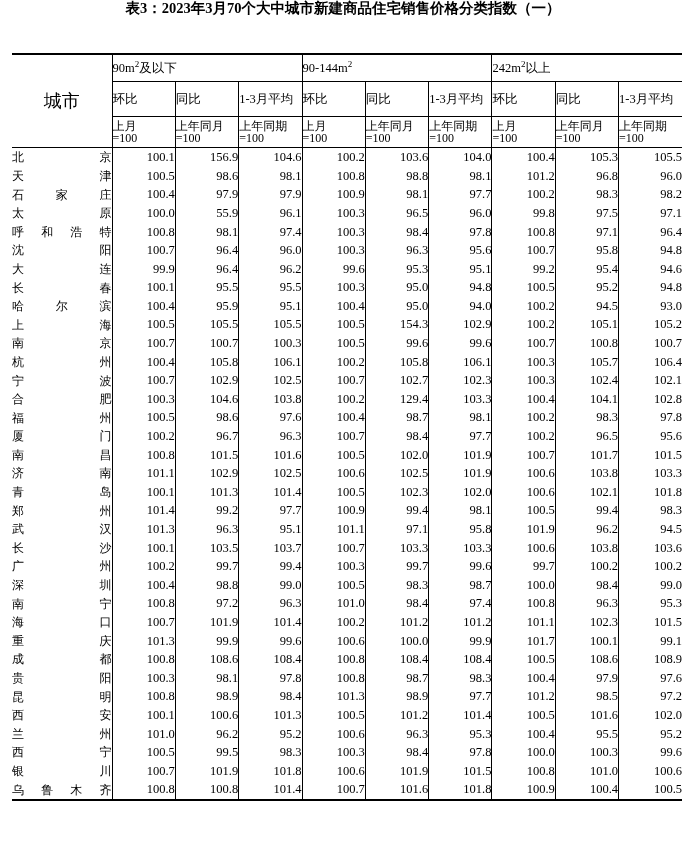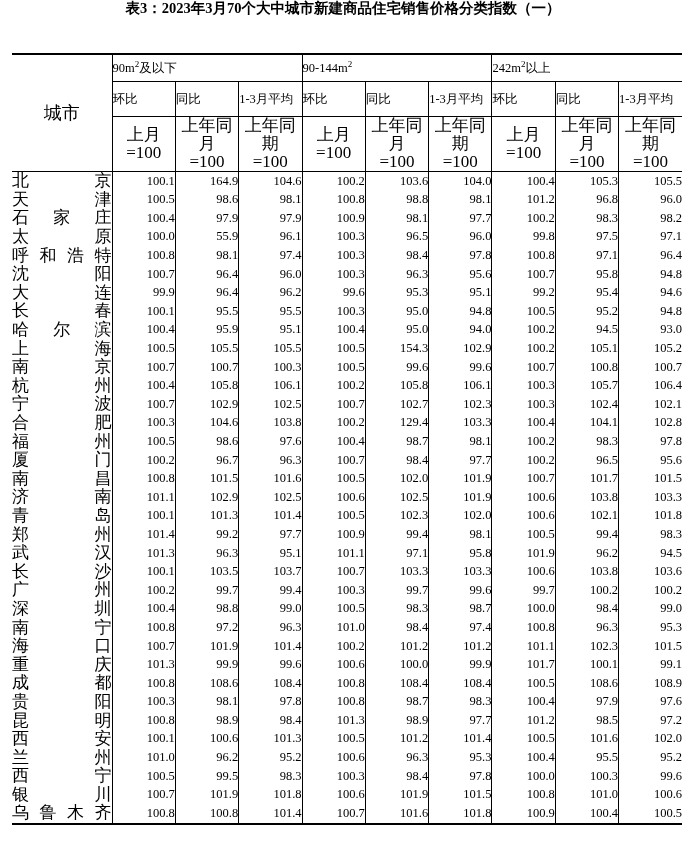--- a/index.html
+++ b/index.html
@@ -73,44 +73,43 @@
     white-space: nowrap;
   }
   .hdr-sub {
     text-align: left;
     height: 34px;
     font-size: 12.5px;
     padding: 0 1px;
     font-family: Liberation Serif, serif;
   }
   .hdr-base {
-    text-align: center;
     height: 30px;
-    font-size: 17px;
+    font-size: 12px;
     padding: 0 1px;
   }
   .hdr-base .l1 { display: block; }
   .hdr-base .l2 { display: block; }
 
   .hdr-city {
     text-align: center;
     font-size: 18px;
     vertical-align: middle;
   }
 
   sup.sq {
     font-size: 9px;
     vertical-align: super;
     line-height: 0;
   }
 
   
   td.city {
     height: 18.6px;
-    font-size: 17px;
+    font-size: 12px;
     text-align: justify;
     text-align-last: justify;
     padding-left: 16px;
     padding-right: 22px;
     white-space: nowrap;
   }
   td.num {
     height: 18.6px;
     text-align: right;
     padding-right: 9px;
@@ -207,21 +206,21 @@
           <td class="hdr-base bb-thin">
               <span class="l1">上年同期</span>
               <span class="l2">=100</span>
             </td>
         </tr>
       </thead>
       <tbody id="tbody">
           <tr>
             <td class="city br-thin"><span>北京</span></td>
             <td class="num br-thin">100.1</td>
-            <td class="num br-thin">164.9</td>
+            <td class="num br-thin">156.9</td>
             <td class="num br-thin">104.6</td>
             <td class="num br-thin">100.2</td>
             <td class="num br-thin">103.6</td>
             <td class="num br-thin">104.0</td>
             <td class="num br-thin">100.4</td>
             <td class="num br-thin">105.3</td>
             <td class="num">105.5</td>
           </tr>
           <tr>
             <td class="city br-thin"><span>天津</span></td>

